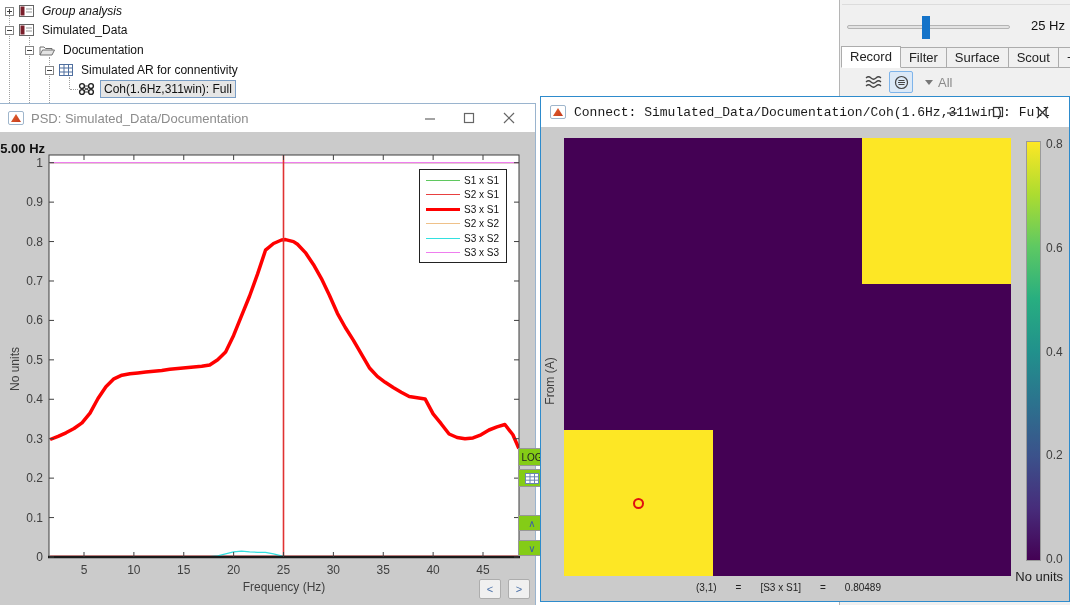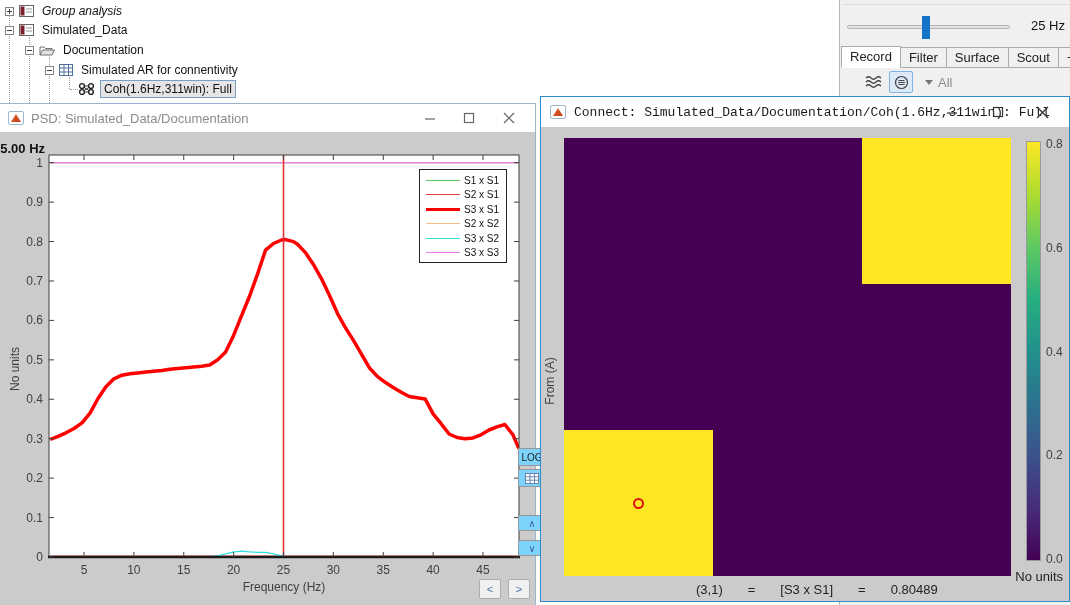--- a/index.html
+++ b/index.html
@@ -58,21 +58,21 @@
   .psd-fig{position:absolute;left:0;top:28px;width:544px;height:482px;background:#CBCBCB;}
   .cursor-label{position:absolute;left:2px;top:9px;font-size:13px;font-weight:bold;color:#111;white-space:nowrap;}
   .ylabel-rot{position:absolute;left:-6px;top:230px;width:60px;text-align:center;font-size:12px;color:#3F3F3F;
     transform:rotate(-90deg);}
   .xlabel{position:absolute;left:193px;top:448px;width:200px;text-align:center;font-size:12px;color:#3F3F3F;}
   .legend-box{position:absolute;left:428px;top:37px;width:88px;background:#fff;border:1px solid #222;
     padding:3px 0 2px 0;}
   .legend-row{display:flex;align-items:center;height:14.5px;padding:0 4px 0 6px;}
   .lswatch{width:34px;flex:none;margin-right:4px;}
   .llabel{font-size:10px;color:#111;white-space:nowrap;}
-  .side-btn{position:absolute;left:527px;width:28px;background:#7dd3fc;border:1px solid #979797;
+  .side-btn{position:absolute;left:527px;width:28px;background:#84cc16;border:1px solid #979797;
     font-size:10px;color:#222;display:flex;align-items:center;justify-content:center;}
   .nav-btn{position:absolute;top:447px;width:22px;height:20px;background:#F0F0F0;border:1px solid #ADADAD;
     font-size:11px;color:#4A70A8;display:flex;align-items:center;justify-content:center;border-radius:2px;}
   .tick{font:12px "Liberation Sans","DejaVu Sans",sans-serif;fill:#3F3F3F;}
 
   
   #conn-win{left:540px;top:96px;width:530px;height:506px;border:1px solid #2E8BCC;z-index:10;}
   #conn-win .titlebar{height:30px;}
   #conn-win .title-text{color:#1A1A1A;margin-left:8px;font-family:Liberation Mono, monospace;}
   #conn-win .mlicon{margin-left:9px;}
@@ -80,21 +80,21 @@
   .heatmap{position:absolute;left:23px;top:11px;width:447px;height:438px;display:grid;
     grid-template-columns:repeat(3,1fr);grid-template-rows:repeat(3,1fr);}
   .hm-ylabel{position:absolute;left:-21px;top:247px;width:60px;text-align:center;font-size:12px;color:#3F3F3F;
     transform:rotate(-90deg);}
   .colorbar{position:absolute;left:485px;top:14px;width:15px;height:420px;border:1px solid #9A9A9A;
     background:linear-gradient(to top,#440154 0%,#472D7B 12.5%,#3B528B 25%,#2C728E 37.5%,#21918C 50%,
       #28AE80 62.5%,#5EC962 75%,#ADDC30 87.5%,#FDE725 100%);}
   .cb-tick{position:absolute;left:505px;font-size:12px;color:#3F3F3F;}
   .cb-label{position:absolute;right:6px;top:442px;font-size:13px;color:#222;}
   .sel-marker{position:absolute;width:11px;height:11px;border:2.5px solid #E01010;border-radius:50%;}
-  .statusline{position:absolute;left:155px;top:455px;display:flex;gap:25px;font-size:13px;color:#222;}
+  .statusline{position:absolute;left:155px;top:455px;display:flex;gap:19px;font-size:10px;color:#222;}
 </style>
 </head>
 <body>
 
 <div class="tree-panel">
   <div class="dots-v" style="left:9px;top:15px;height:88px;"></div>
   <div class="dots-v" style="left:29px;top:37px;height:66px;"></div>
   <div class="dots-v" style="left:49px;top:57px;height:46px;"></div>
   <div class="dots-v" style="left:69px;top:77px;height:12px;"></div>
   <div class="dots-h" style="left:70px;top:89px;width:8px;"></div>

